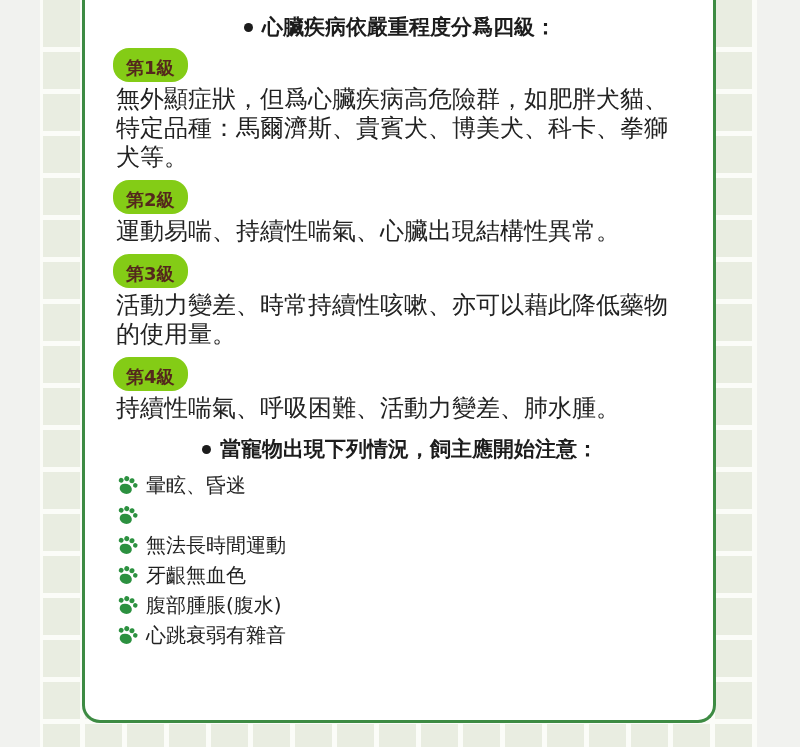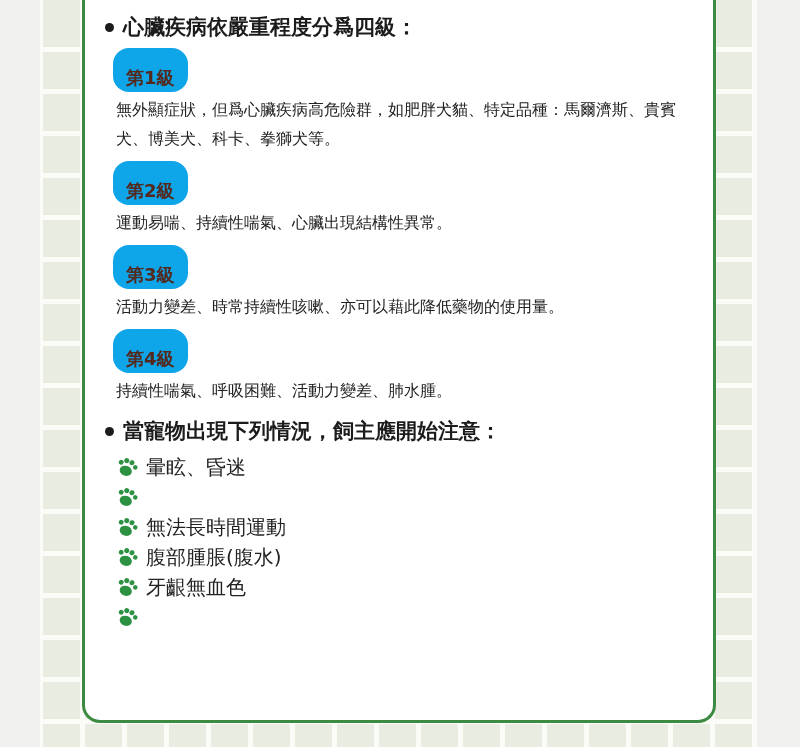--- a/index.html
+++ b/index.html
@@ -22,29 +22,29 @@
   .side-strip.right{right:0;width:43px;}
 
   .card{
     position:absolute;left:82px;top:0;width:634px;height:723px;
     box-sizing:border-box;background:#ffffff;
     border:3px solid #3d8b43;border-top:none;
     border-radius:0 0 18px 18px;
   }
 
   .h-line{margin:14px 18px 0 20px;font-size:21px;line-height:26px;
-    font-weight:700;color:#1c1c1c;display:flex;align-items:center;}
+    font-weight:700;color:#1c1c1c;display:flex;align-items:center;justify-content:center;}
   .h-line.second{margin-top:13px;}
   .dot{display:inline-block;width:9px;height:9px;border-radius:50%;
     background:#1c1c1c;margin-right:9px;flex:0 0 auto;}
 
-  .badge{display:inline-block;margin:8px 0 0 28px;background:#0ea5e9;
+  .badge{display:inline-block;margin:8px 0 0 28px;background:#84cc16;
     color:#54281c;font-weight:700;font-size:18px;line-height:24px;
-    padding:18px 13px 2px;border-radius:16px;}
-  .desc{margin:3px 16px 0 31px;width:565px;font-size:16px;line-height:29px;
+    padding:8px 13px 2px;border-radius:16px;}
+  .desc{margin:3px 16px 0 31px;width:565px;font-size:24px;line-height:29px;
     color:#222222;}
 
   .para{margin:16px 16px 0 17px;width:578px;font-size:21px;line-height:32px;
     color:#222222;}
   .para .green{color:#3f9e4e;}
 
   .paw-list{margin:8px 0 0 31px;}
   .paw-item{display:flex;align-items:center;height:30px;font-size:20px;
     color:#222222;}
   .paw-item .paw{flex:0 0 auto;margin-right:7px;display:inline-flex;}
@@ -136,44 +136,45 @@
           <svg width="23" height="21" viewBox="0 0 23 21">
             <g fill="#2c9140" transform="rotate(18 11 10)">
               <ellipse cx="11" cy="14" rx="6.2" ry="5"></ellipse>
               <circle cx="4" cy="7.2" r="2.4"></circle>
               <circle cx="8.8" cy="4" r="2.5"></circle>
               <circle cx="14.4" cy="4.4" r="2.5"></circle>
               <circle cx="19" cy="7.8" r="2.3"></circle>
             </g>
           </svg>
         </span>
+      <span>牙齦無血色</span>
+    </div>
+    <div class="paw-item">
+      <span class="paw">
+          <svg width="23" height="21" viewBox="0 0 23 21">
+            <g fill="#2c9140" transform="rotate(18 11 10)">
+              <ellipse cx="11" cy="14" rx="6.2" ry="5"></ellipse>
+              <circle cx="4" cy="7.2" r="2.4"></circle>
+              <circle cx="8.8" cy="4" r="2.5"></circle>
+              <circle cx="14.4" cy="4.4" r="2.5"></circle>
+              <circle cx="19" cy="7.8" r="2.3"></circle>
+            </g>
+          </svg>
+        </span>
       <span>腹部腫脹(腹水)</span>
     </div>
     <div class="paw-item">
       <span class="paw">
           <svg width="23" height="21" viewBox="0 0 23 21">
             <g fill="#2c9140" transform="rotate(18 11 10)">
               <ellipse cx="11" cy="14" rx="6.2" ry="5"></ellipse>
               <circle cx="4" cy="7.2" r="2.4"></circle>
               <circle cx="8.8" cy="4" r="2.5"></circle>
               <circle cx="14.4" cy="4.4" r="2.5"></circle>
               <circle cx="19" cy="7.8" r="2.3"></circle>
             </g>
           </svg>
         </span>
-      <span>牙齦無血色</span>
-    </div>
-    <div class="paw-item">
-      <span class="paw">
-          <svg width="23" height="21" viewBox="0 0 23 21">
-            <g fill="#2c9140" transform="rotate(18 11 10)">
-              <ellipse cx="11" cy="14" rx="6.2" ry="5"></ellipse>
-              <circle cx="4" cy="7.2" r="2.4"></circle>
-              <circle cx="8.8" cy="4" r="2.5"></circle>
-              <circle cx="14.4" cy="4.4" r="2.5"></circle>
-              <circle cx="19" cy="7.8" r="2.3"></circle>
-            </g>
-          </svg>
-        </span>
+      <span>心跳衰弱有雜音</span>
     </div>
   </div>
 
 </div>
 
 </body></html>

